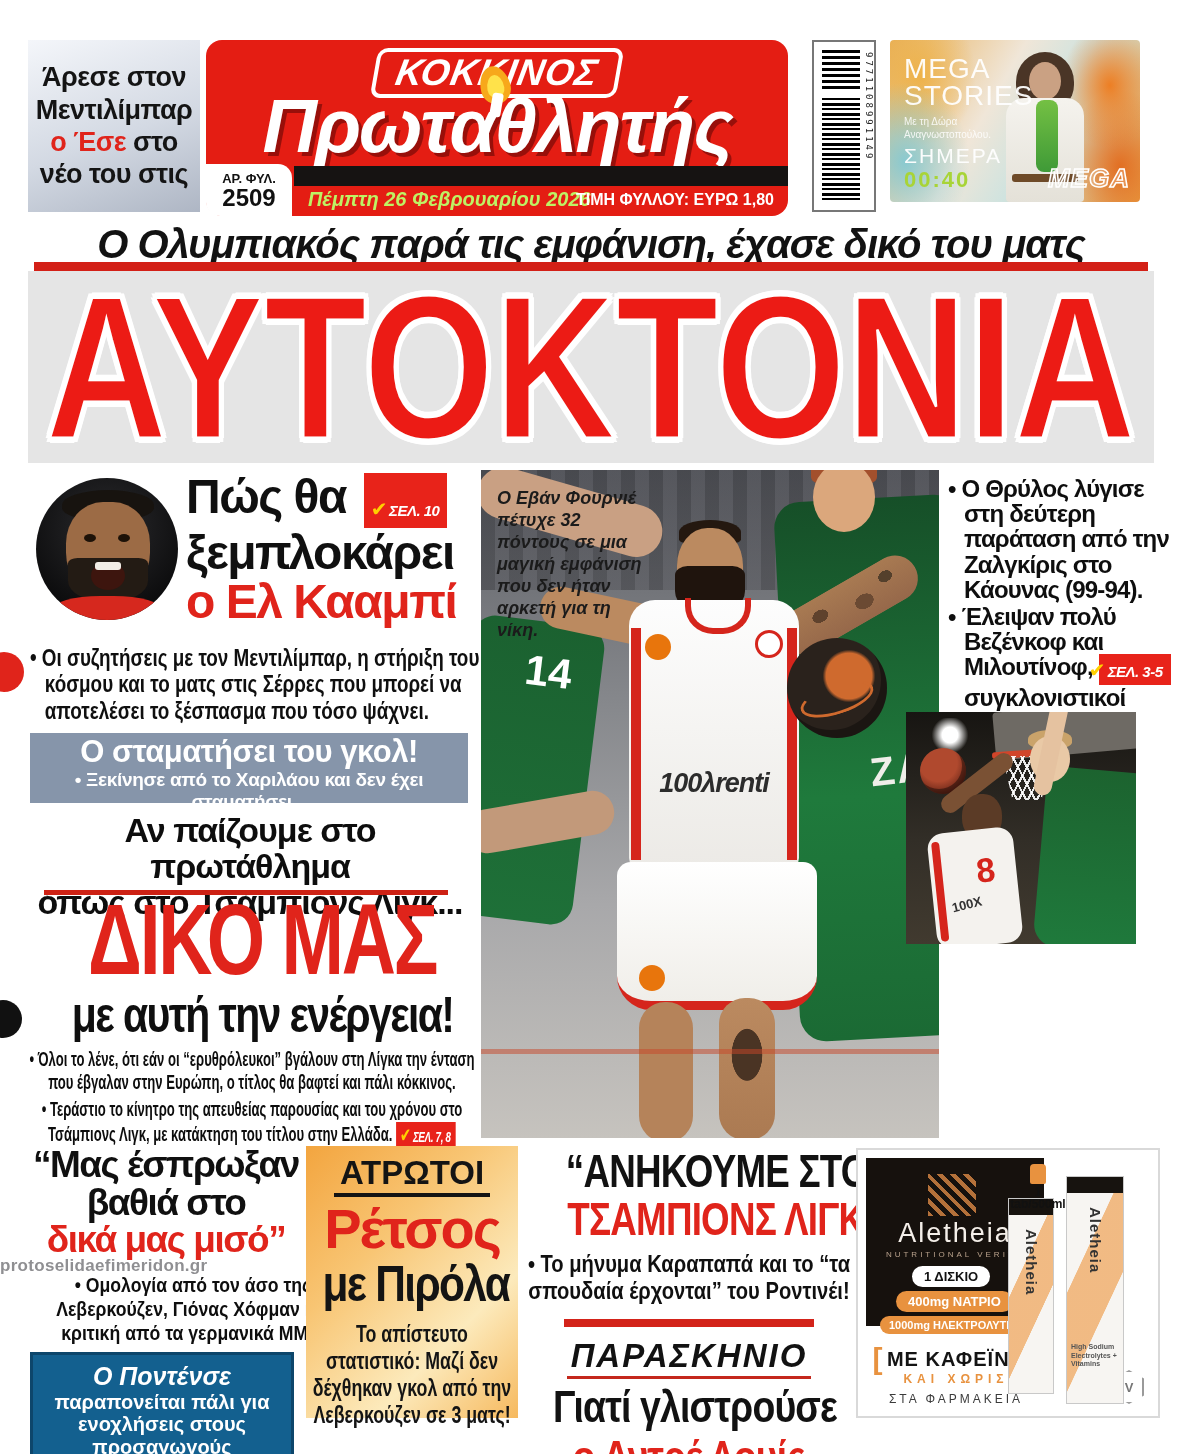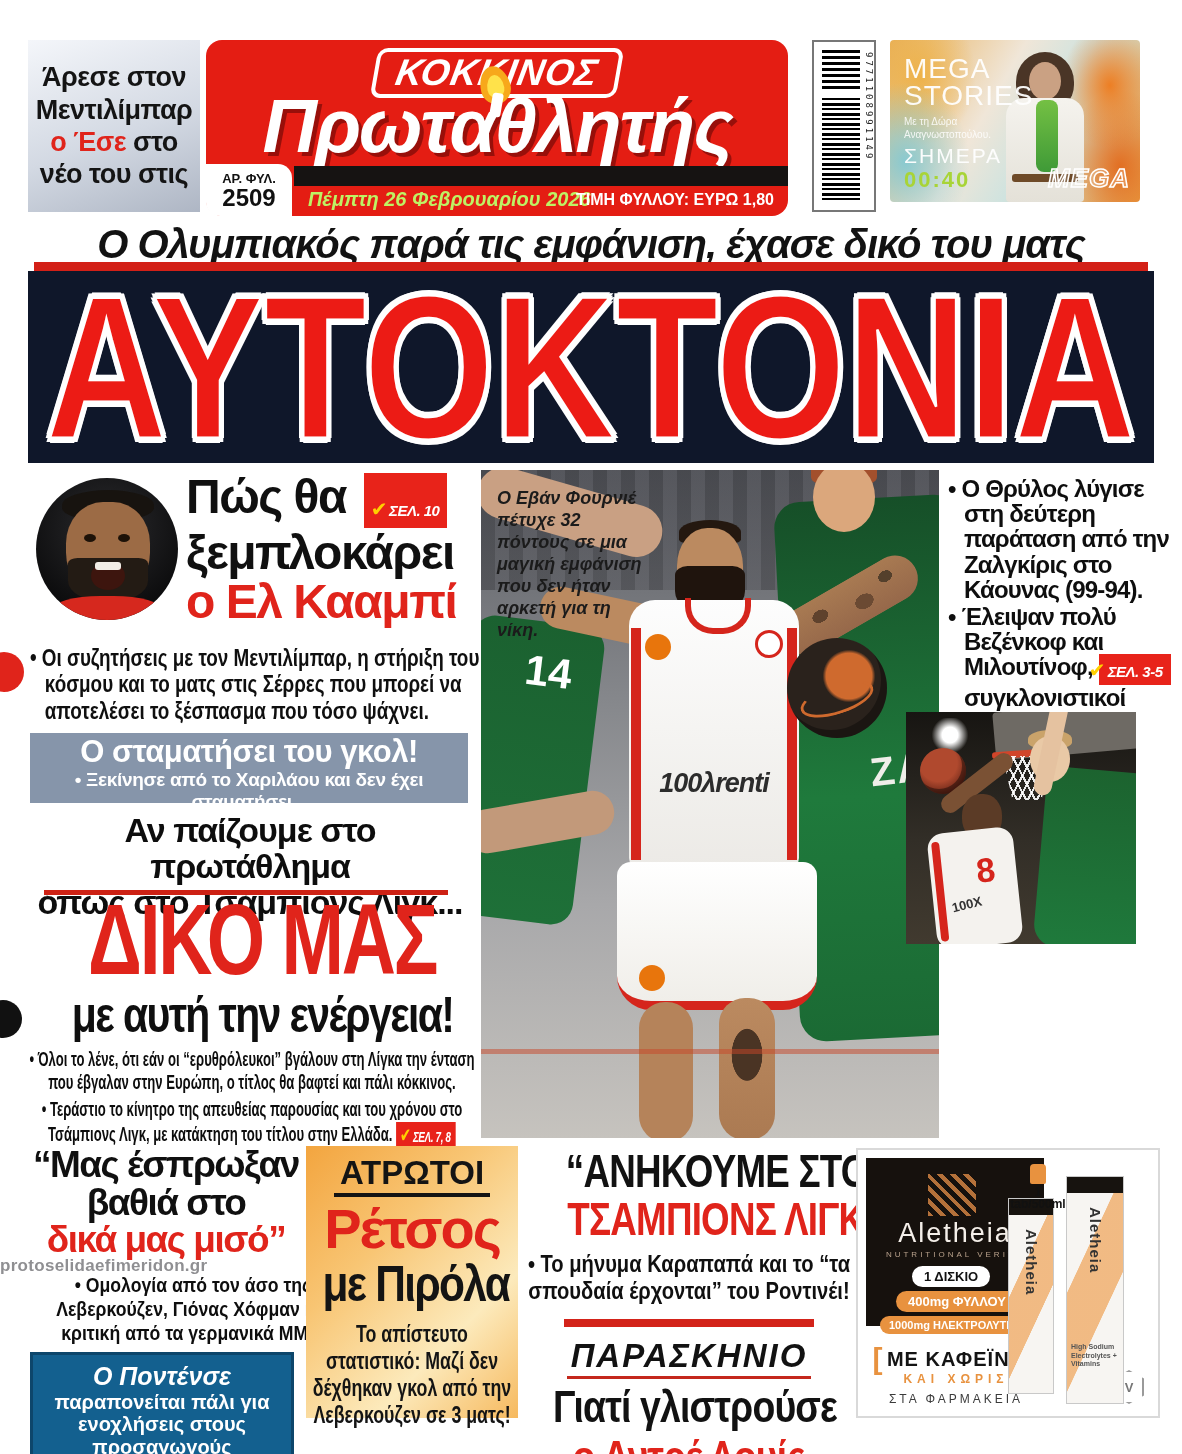--- a/index.html
+++ b/index.html
@@ -59,21 +59,21 @@
   .tv-sub{position:absolute;left:14px;top:76px;width:95px;color:#fff;font-size:10px;line-height:1.25;opacity:.85;}
   .tv-when{position:absolute;left:14px;top:104px;color:#fff;font-size:21px;letter-spacing:2px;opacity:.95;}
   .tv-time{position:absolute;left:14px;top:127px;color:#a8d437;font-weight:bold;font-size:22px;letter-spacing:2px;}
   .tv-logo{position:absolute;right:10px;bottom:8px;font-style:italic;font-weight:900;font-size:26px;letter-spacing:1px;
     color:rgba(255,255,255,0.18);-webkit-text-stroke:1.5px #fff;}
 
   
   .lead-kicker{position:absolute;left:0;right:0;top:222px;text-align:center;font-style:italic;font-weight:900;
     font-size:40px;letter-spacing:-1px;color:#121212;white-space:nowrap;}
   .lead-redbar{position:absolute;left:34px;right:34px;top:262px;height:9px;background:#d32017;}
-  .lead-banner{position:absolute;left:28px;right:28px;top:271px;height:192px;background:#0f172a;
+  .lead-banner{position:absolute;left:28px;right:28px;top:271px;height:192px;background:#e5e5e5;
     display:flex;align-items:center;justify-content:center;overflow:hidden;}
   .lead-headline{font-weight:900;font-size:205px;line-height:.9;color:#ec1b15;white-space:nowrap;
     display:inline-block;transform:scaleX(0.82);
     -webkit-text-stroke:3px #fff;
     text-shadow:5px 0 0 #fff,-5px 0 0 #fff,0 5px 0 #fff,0 -5px 0 #fff,4px 4px 0 #fff,-4px -4px 0 #fff,4px -4px 0 #fff,-4px 4px 0 #fff;}
 
   
   .selbadge{display:inline-block;background:#e8231a;vertical-align:middle;padding:2px 8px 3px 6px;white-space:nowrap;}
   .selbadge .chk{color:#ffd000;font-weight:900;font-style:italic;font-size:20px;margin-right:3px;}
   .selbadge .lbl{color:#fff;font-weight:bold;font-style:italic;font-size:15px;letter-spacing:-0.5px;}
@@ -445,21 +445,21 @@
     <div class="cs-h2"><span>Γιατί γλιστρούσε</span></div>
     <div class="cs-h2 red"><span>ο Αντρέ Λουίς</span></div>
   </div>
 
   <div class="ad">
     <div class="ad-black">
       <div class="ad-stripes"></div>
       <div class="ad-brand">Aletheia</div>
       <div class="ad-brand-sub">NUTRITIONAL VERITY</div>
       <div class="ad-pill white">1 ΔΙΣΚΙΟ</div>
-      <div class="ad-pill o1">400mg ΦΥΛΛΟΥ</div>
+      <div class="ad-pill o1">400mg ΝΑΤΡΙΟ</div>
       <div class="ad-pill o2">1000mg ΗΛΕΚΤΡΟΛΥΤΕΣ</div>
     </div>
     <div class="ad-tab">
       <div class="ad-tab-ico"></div>
       <span>1 tab/500ml</span>
     </div>
     <div class="tube tube2">
       <div class="tube-cap"></div>
       <div class="tube-diag"></div>
       <div class="tube-brand">Aletheia</div>

